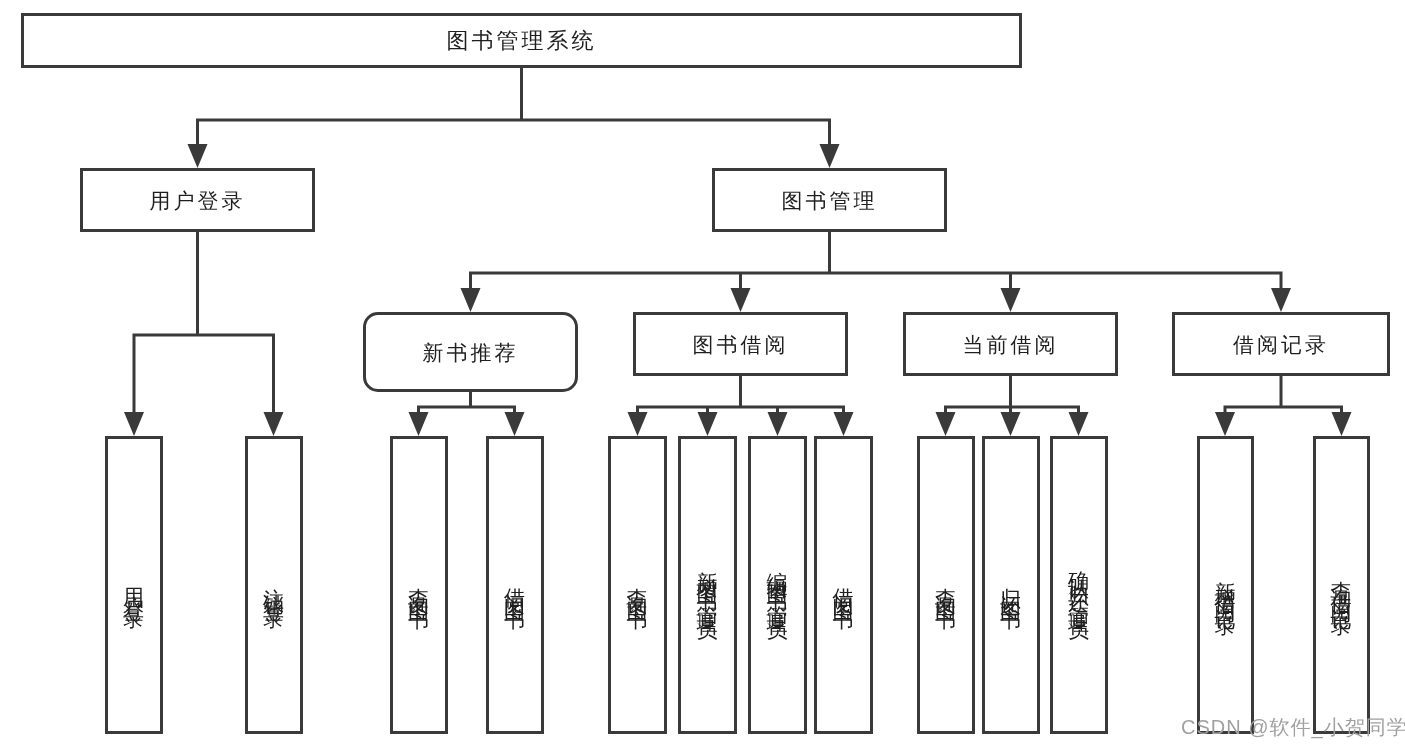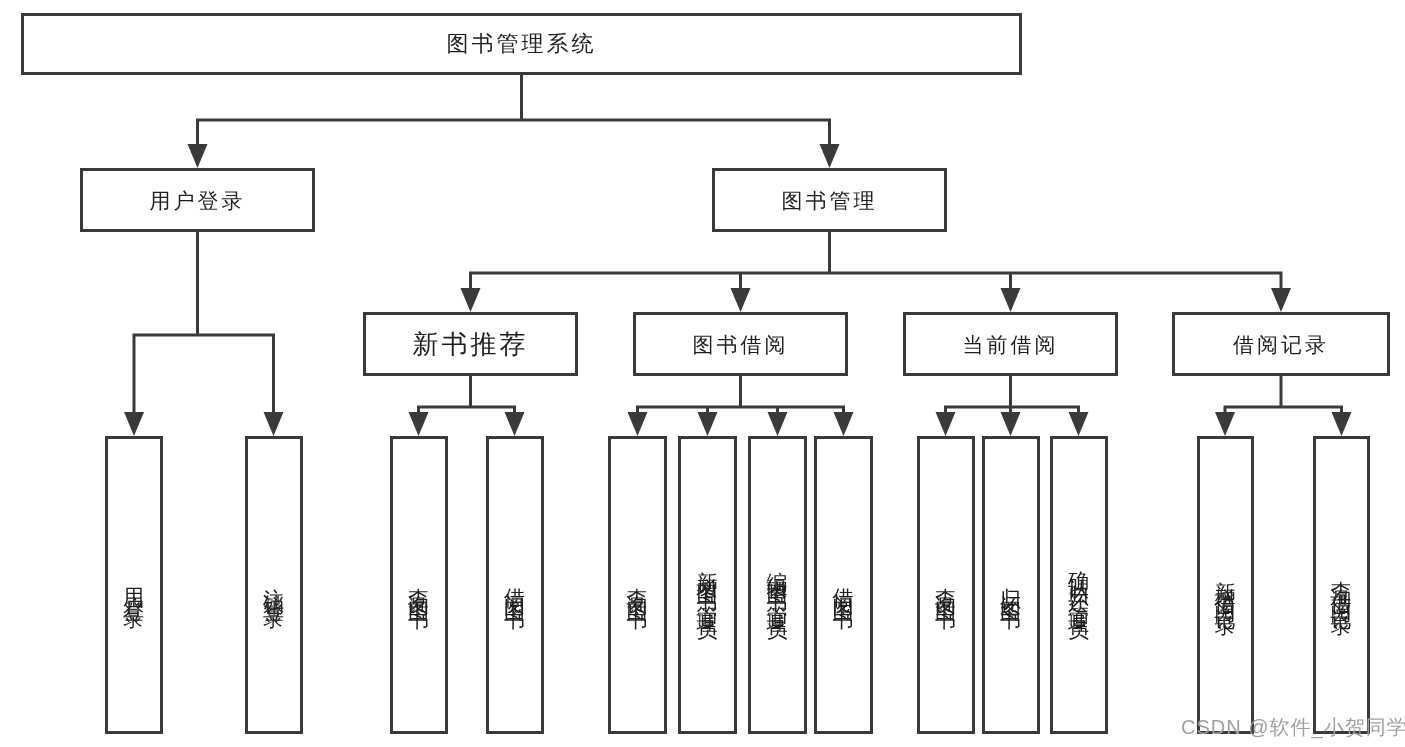--- a/index.html
+++ b/index.html
@@ -50,24 +50,24 @@
     letter-spacing:3px;
     white-space:nowrap;
   }
   .vbox .lbl{
     writing-mode:vertical-rl;
     text-orientation:mixed;
     line-height:1;
     letter-spacing:7px;
     white-space:nowrap;
   }
-  .root-box{left:21px;top:13px;width:1001px;height:62px;font-size:22px;}
+  .root-box{left:21px;top:13px;width:1001px;height:55px;font-size:22px;}
   .l2-user{left:80px;top:168px;width:235px;height:64px;font-size:21px;}
   .l2-book{left:712px;top:168px;width:235px;height:64px;font-size:21px;text-align:center;}
-  .l3-rec{left:363px;top:312px;width:215px;height:64px;font-size:26px;}
+  .l3-rec{left:363px;top:312px;width:215px;height:80px;font-size:21px;border-radius:15px;}
   .l3-borrow{left:633px;top:312px;width:215px;height:64px;font-size:21px;}
   .l3-current{left:903px;top:312px;width:215px;height:64px;font-size:21px;}
   .l3-records{left:1172px;top:312px;width:218px;height:64px;font-size:21px;}
   .leaf{top:436px;height:298px;font-size:21px;}
   .lf1{left:105px;width:58px;}
   .lf2{left:245px;width:58px;}
   .lf3{left:390px;width:58px;}
   .lf4{left:486px;width:58px;}
   .lf5{left:608px;width:59px;}
   .lf6{left:678px;width:59px;}

